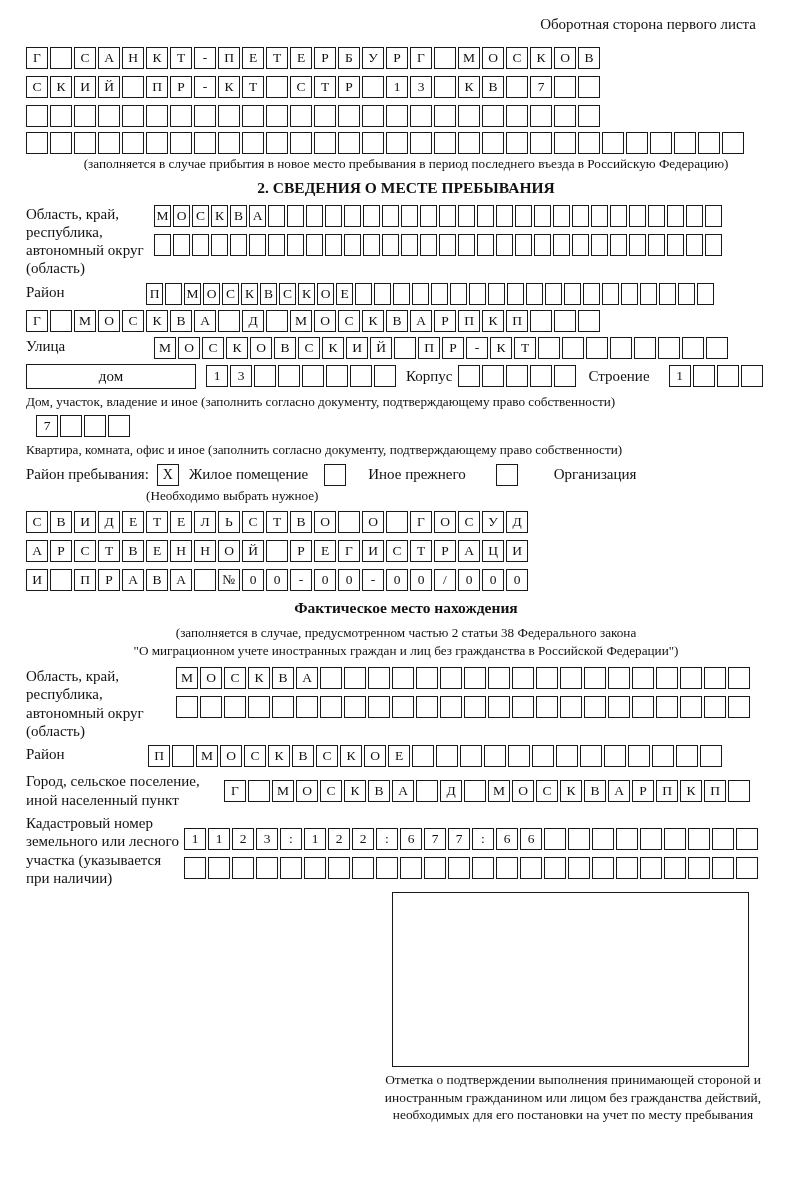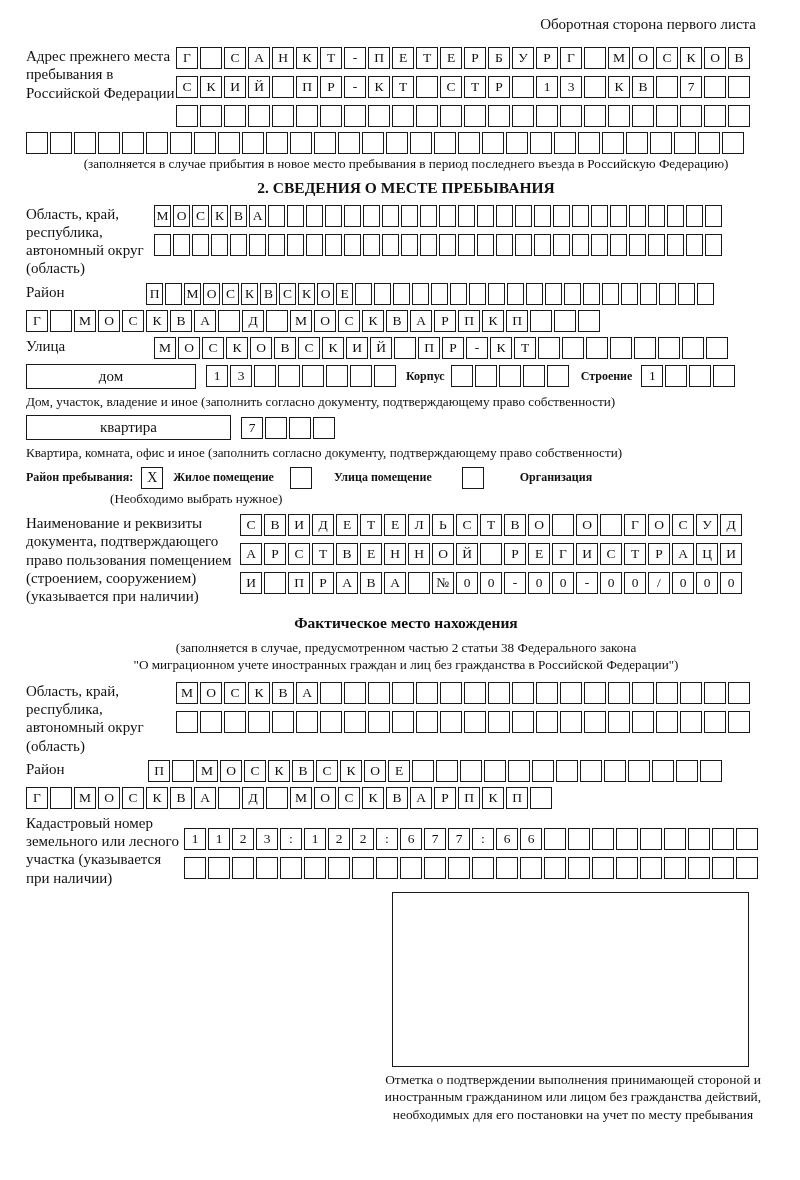--- a/index.html
+++ b/index.html
@@ -23,37 +23,36 @@
     font-size:13.5px; background:#fff; flex:none;
   }
   .cells.narrow .cell { width:15px; }
   .caption { font-size:13.2px; line-height:1.25; margin-bottom:5px; }
   .caption.center { text-align:center; }
   .sect-title { text-align:center; font-weight:bold; font-size:15.5px; margin:6px 0 8px 0; }
   .field-box {
     border:1.5px solid #1a1a1a; height:23px; display:flex; align-items:center;
     justify-content:center; font-size:15px; flex:none; background:#fff;
   }
-  .inline-lbl { font-size:12px; flex:none;font-weight:bold; }
+  .inline-lbl { font-size:15px; flex:none; }
   .chk {
     width:20px; height:20px; border:1.6px solid #1a1a1a; display:flex;
     align-items:center; justify-content:center; font-size:14px; flex:none; background:#fff;
   }
   .stamp-wrap { width:386px; margin-left:auto; margin-right:20px; margin-top:4px; }
   .stamp-box { width:355px; height:173px; border:1.7px solid #1a1a1a; margin-left:12px; background:#fff; }
   .stamp-caption { font-size:13.4px; line-height:1.3; text-align:center; margin-top:4px; }
   .mb2 { margin-bottom:2px; } .mb8 { margin-bottom:8px; }
 </style>
 </head>
 <body>
 
 <div class="page-note">Оборотная сторона первого листа</div>
 
 <div class="row">
-  <div class="label" style="width:150px;">Адрес прежнего места пребывания в Российской Федерации</div>
   <div class="cellstack">
     <div class="cells">
         <span class="cell">Г</span>
         <span class="cell"></span>
         <span class="cell">С</span>
         <span class="cell">А</span>
         <span class="cell">Н</span>
         <span class="cell">К</span>
         <span class="cell">Т</span>
         <span class="cell">-</span>
@@ -342,54 +341,52 @@
       <span class="cell"></span>
     </div>
   <div class="inline-lbl" style="margin:0 6px 0 10px;">Корпус</div>
   <div class="cells">
       <span class="cell"></span>
       <span class="cell"></span>
       <span class="cell"></span>
       <span class="cell"></span>
       <span class="cell"></span>
     </div>
-  <div class="inline-lbl" style="margin:0 9px 0 12px;">Строение</div>
+  <div class="inline-lbl" style="margin:0 19px 0 12px;">Строение</div>
   <div class="cells">
       <span class="cell">1</span>
       <span class="cell"></span>
       <span class="cell"></span>
       <span class="cell"></span>
     </div>
 </div>
 <div class="caption">Дом, участок, владение и иное (заполнить согласно документу, подтверждающему право собственности)</div>
 
 <div class="row vcenter">
-  <div class="field-box" style="width:203px;">квартира</div>
   <div class="cells" style="margin-left:10px;">
       <span class="cell">7</span>
       <span class="cell"></span>
       <span class="cell"></span>
       <span class="cell"></span>
     </div>
 </div>
 <div class="caption">Квартира, комната, офис и иное (заполнить согласно документу, подтверждающему право собственности)</div>
 
 <div class="row vcenter" style="margin-bottom:2px;">
   <div class="inline-lbl">Район пребывания:</div>
   <div class="chk" style="margin-left:8px;">X</div>
   <div class="inline-lbl" style="margin-left:10px;">Жилое помещение</div>
   <div class="chk" style="margin-left:16px;"></div>
-  <div class="inline-lbl" style="margin-left:22px;">Улица помещение</div>
+  <div class="inline-lbl" style="margin-left:22px;">Иное прежнего</div>
   <div class="chk" style="margin-left:30px;"></div>
   <div class="inline-lbl" style="margin-left:36px;">Организация</div>
 </div>
-<div class="caption" style="margin-left:84px; margin-bottom:7px;">(Необходимо выбрать нужное)</div>
-
-<div class="row">
-  <div class="label" style="width:214px;">Наименование и реквизиты документа, подтверждающего право пользования помещением (строением, сооружением) (указывается при наличии)</div>
+<div class="caption" style="margin-left:120px; margin-bottom:7px;">(Необходимо выбрать нужное)</div>
+
+<div class="row">
   <div class="cellstack">
     <div class="cells">
         <span class="cell">С</span>
         <span class="cell">В</span>
         <span class="cell">И</span>
         <span class="cell">Д</span>
         <span class="cell">Е</span>
         <span class="cell">Т</span>
         <span class="cell">Е</span>
         <span class="cell">Л</span>
@@ -542,20 +539,21 @@
       <span class="cell"></span>
       <span class="cell"></span>
       <span class="cell"></span>
       <span class="cell"></span>
       <span class="cell"></span>
       <span class="cell"></span>
     </div>
 </div>
 
 <div class="row vcenter">
+  <div class="label" style="width:198px;">Город, сельское поселение, иной населенный пункт</div>
   <div class="cells">
       <span class="cell">Г</span>
       <span class="cell"></span>
       <span class="cell">М</span>
       <span class="cell">О</span>
       <span class="cell">С</span>
       <span class="cell">К</span>
       <span class="cell">В</span>
       <span class="cell">А</span>
       <span class="cell"></span>

